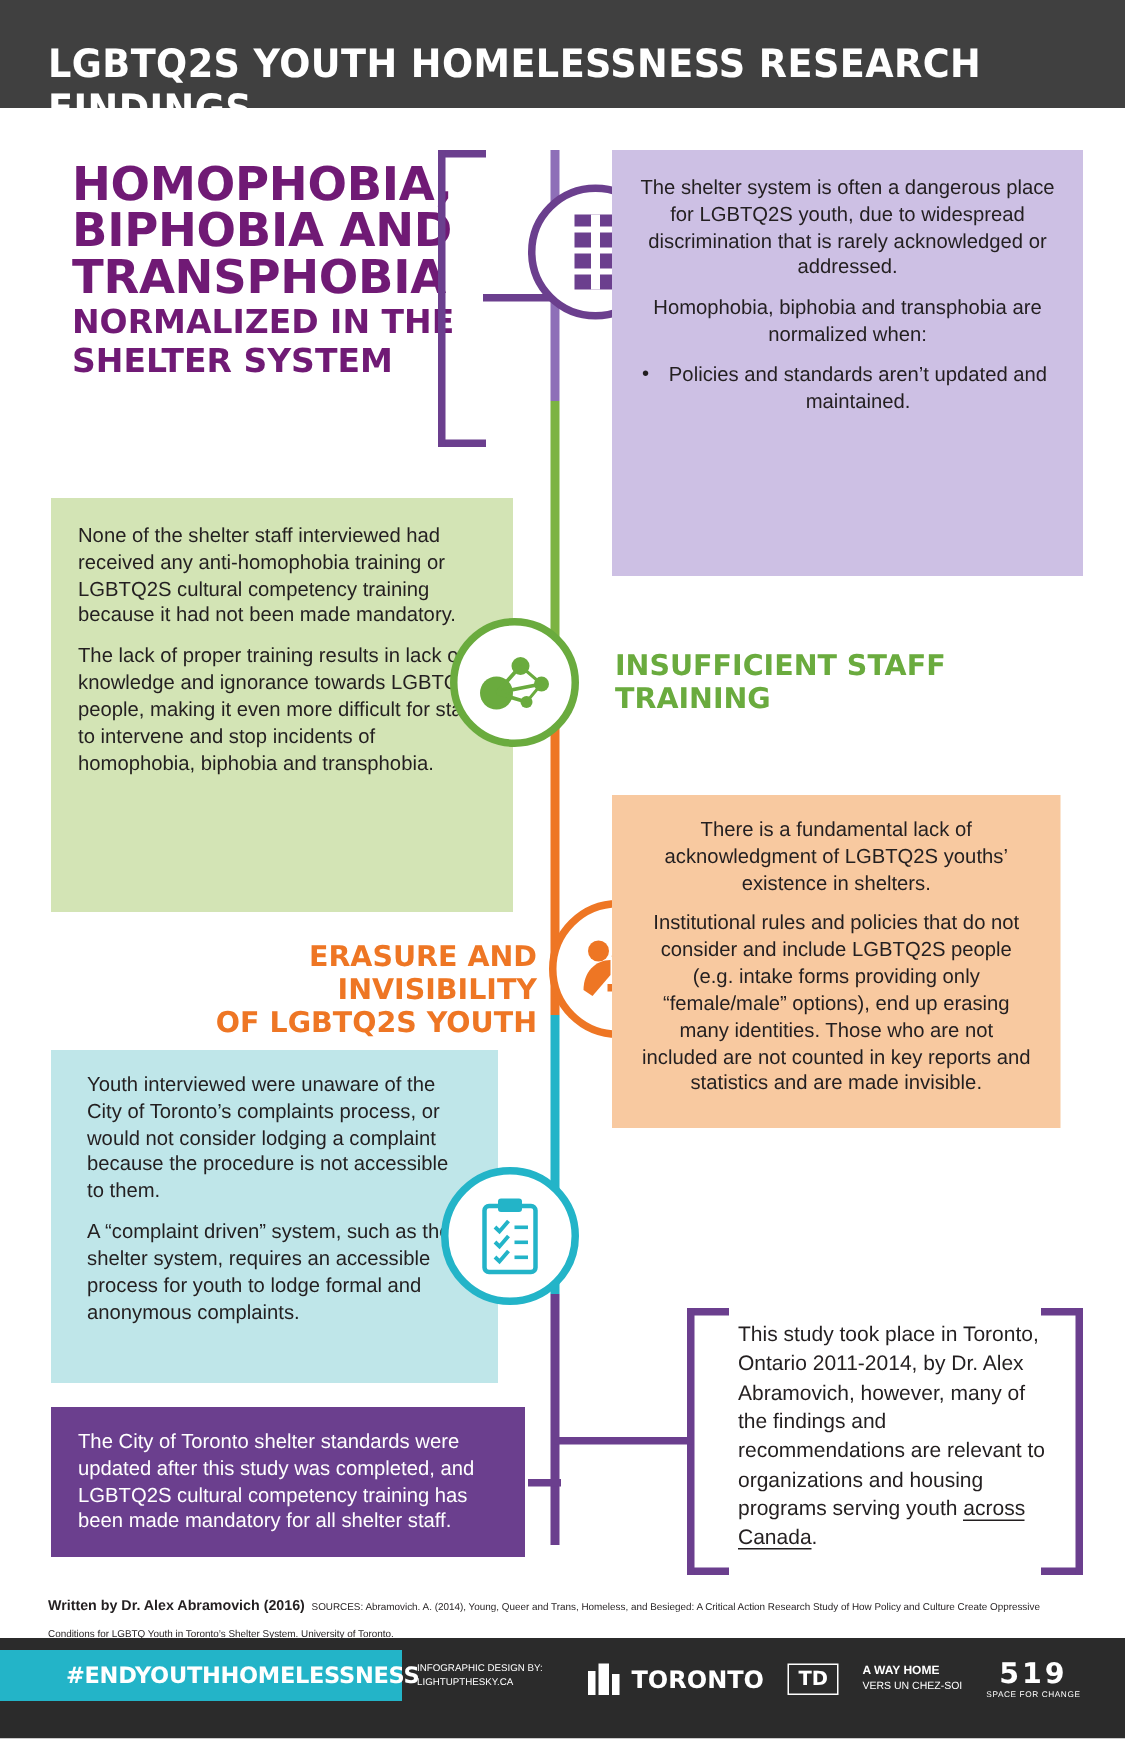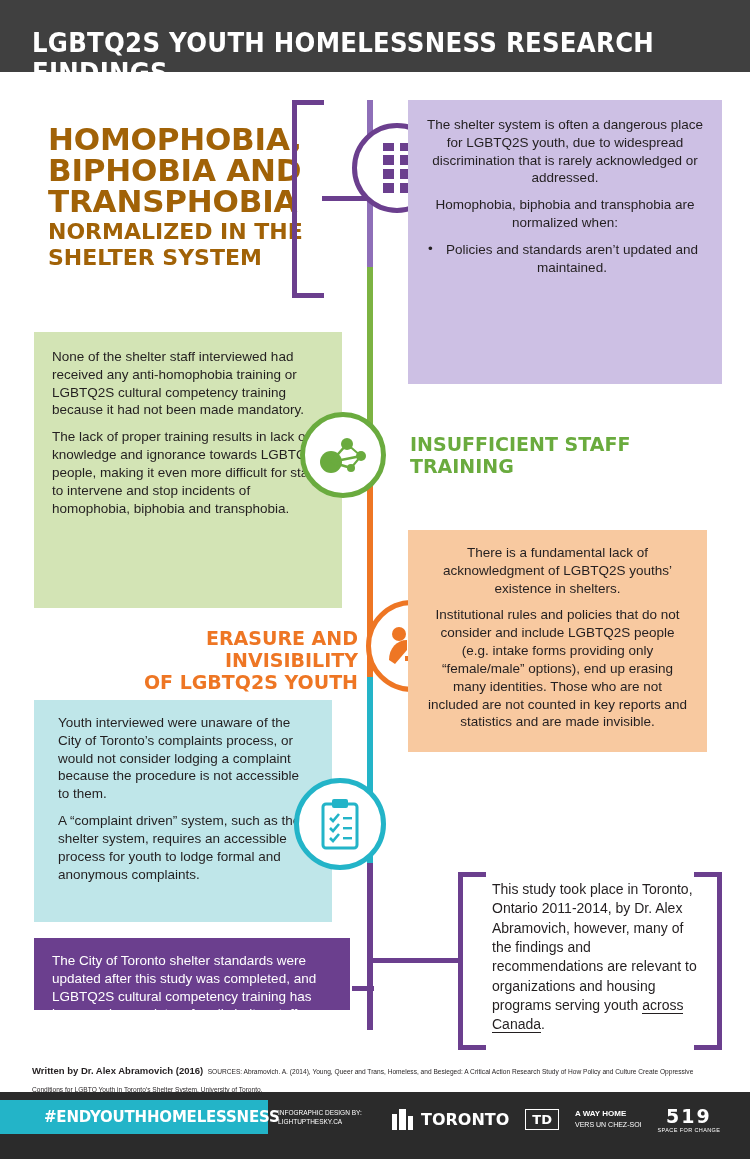--- a/index.html
+++ b/index.html
@@ -26,22 +26,22 @@
   }
 
   
   .spine {
     position: absolute; left: 367px; top: 100px; width: 6px; height: 930px;
     background: linear-gradient(to bottom,#8e6fb8 0%, #8e6fb8 18%, #7cb342 18%, #7cb342 40%, #ee7624 40%, #ee7624 62%, #23b4c8 62%, #23b4c8 82%, #6b3f8e 82%, #6b3f8e 100%);
   }
 
   
   .s1-title {
-    position: absolute; left: 48px; top: 124px; width: 260px;
-    color: #a16207;
+    position: absolute; left: 48px; top: 108px; width: 260px;
+    color: #701a75;
     font-family: "DejaVu Sans", sans-serif;
     font-weight: bold;
     line-height: 1.0;
   }
   .s1-title .big { font-size: 31px; display: block; letter-spacing: -0.2px; }
   .s1-title .small { font-size: 22px; display: block; margin-top: 4px; }
 
   .s1-bracket {
     position: absolute; left: 292px; top: 100px; width: 32px; height: 198px;
     border: 5px solid #6b3f8e; border-right: none;
@@ -70,21 +70,21 @@
   }
   .p3 {
     left: 408px; top: 530px; width: 299px; height: 222px;
     background: #f8c9a0; padding: 14px 18px;
   }
   .p4 {
     left: 34px; top: 700px; width: 298px; height: 222px;
     background: #bfe6e9; padding: 14px 24px;
   }
   .p5 {
-    left: 34px; top: 938px; width: 316px; height: 72px;
+    left: 34px; top: 938px; width: 316px; height: 100px;
     background: #6b3f8e; padding: 14px 18px;
   }
 
   .ptext { font-size: 13.5px; line-height: 1.32; color: #231f20; }
   .ptext.center { text-align: center; }
   .ptext p { margin-bottom: 9px; }
   .ptext ul { list-style: none; margin: 0; }
   .ptext li { position: relative; padding-left: 14px; margin-bottom: 5px; }
   .ptext li:before { content: "\2022"; position: absolute; left: 2px; top: -1px; }
 

